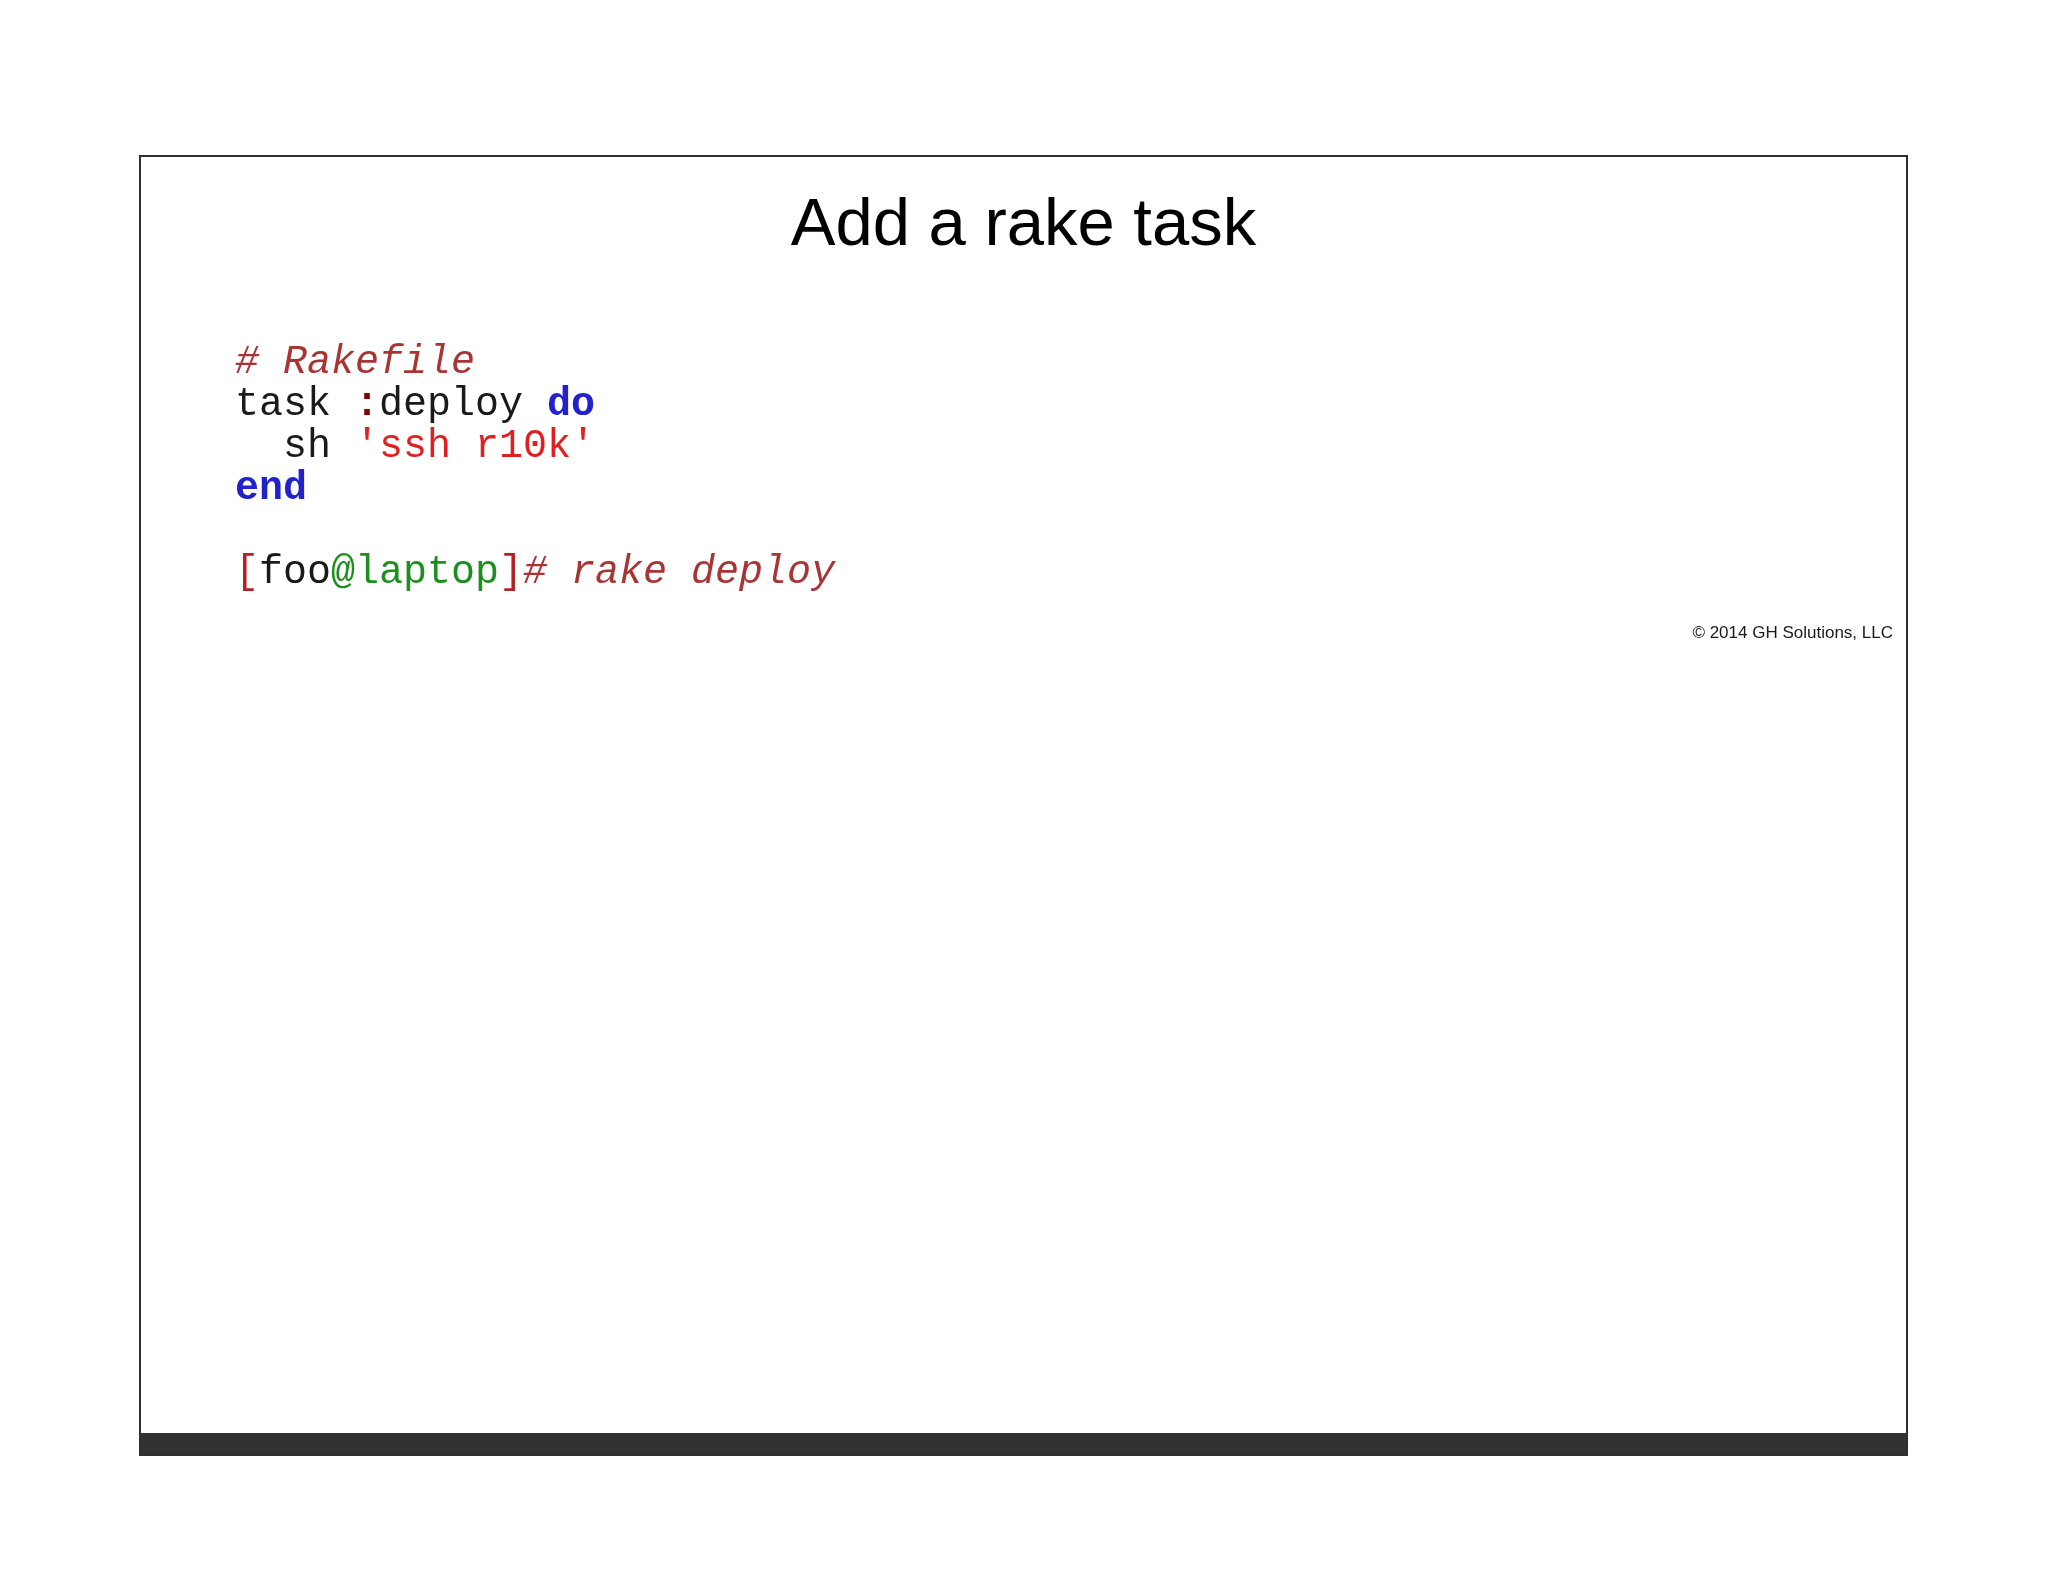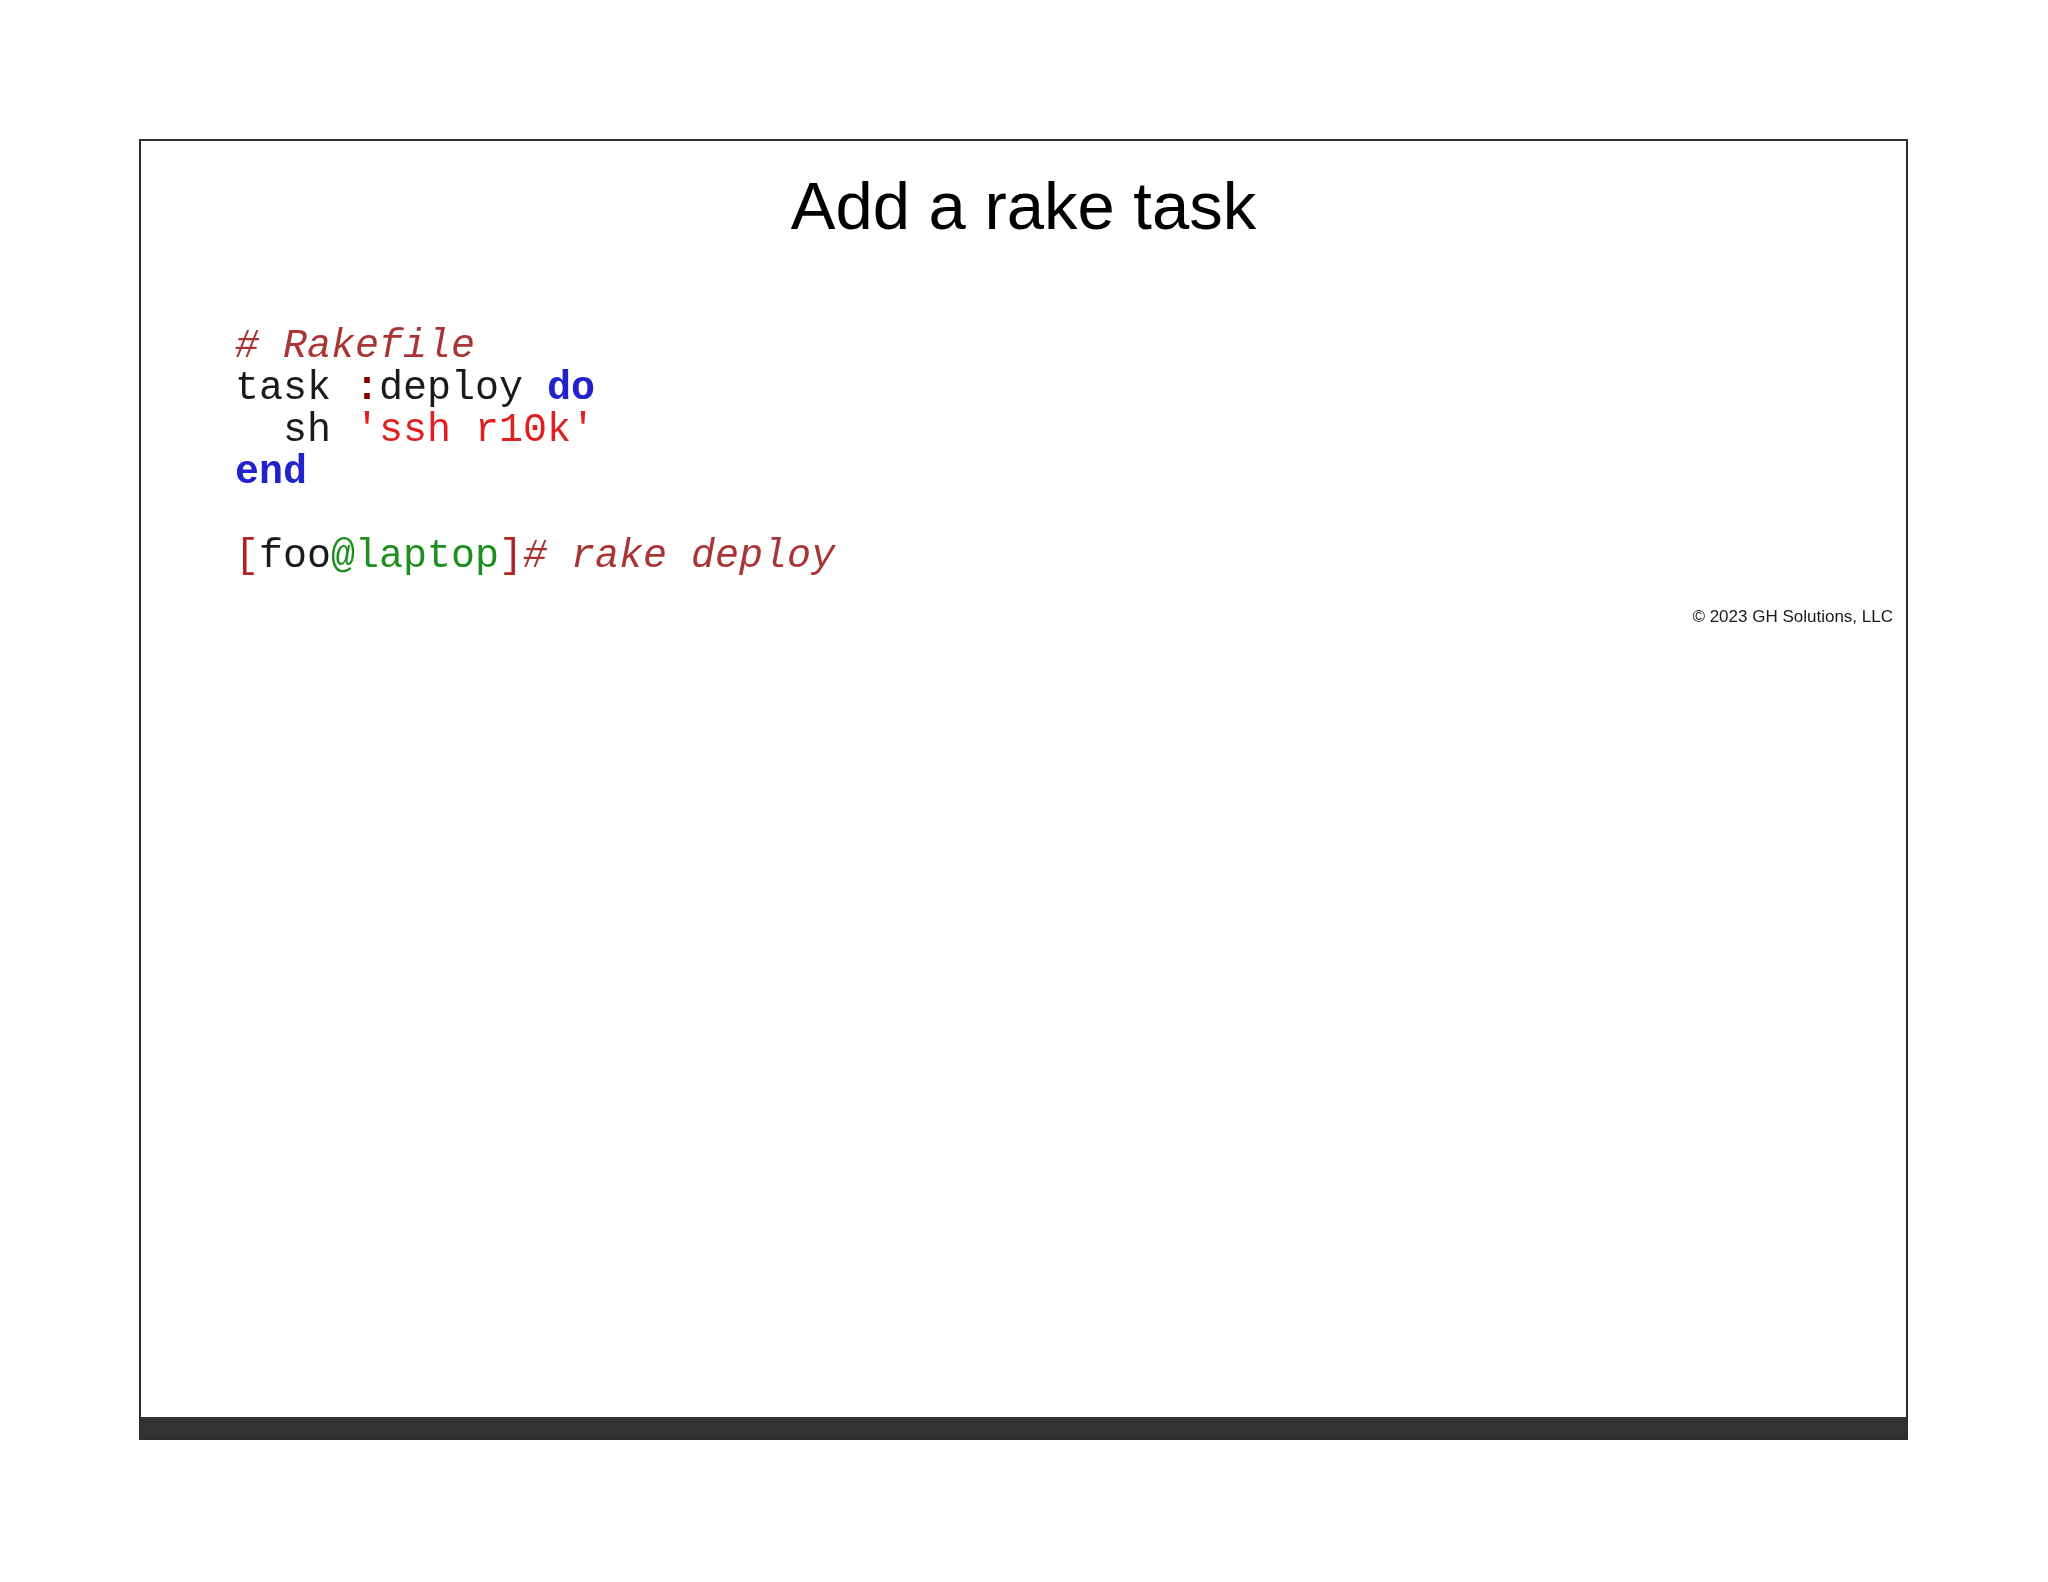--- a/index.html
+++ b/index.html
@@ -8,20 +8,21 @@
     width: 2048px;
     height: 1582px;
     background: #ffffff;
     overflow: hidden;
   }
   .canvas {
     position: relative;
     width: 2048px;
     height: 1431px;
     background: #ffffff;
+    margin-top: 16px;
   }
   .slide {
     position: absolute;
     left: 139px;
     top: 139px;
     width: 1769px;
     height: 1301px;
     box-sizing: border-box;
     border: 2px solid #2f2f2f;
     background: #ffffff;
@@ -76,17 +77,17 @@
 </style>
 </head>
 <body>
 
 <div class="canvas" style="background: rgb(255, 255, 255);">
   <div class="slide" style="border-color: rgb(47, 47, 47); background: rgb(255, 255, 255);">
     <h1 class="title">Add a rake task</h1>
 
     <div class="code"><div class="code-line"><span class="tok-comment" style="color: rgb(169, 52, 52);"># Rakefile</span></div><div class="code-line"><span class="tok-plain" style="color: rgb(26, 26, 26);">task </span><span class="tok-symbol" style="color: rgb(139, 0, 0);">:</span><span class="tok-plain" style="color: rgb(26, 26, 26);">deploy </span><span class="tok-keyword" style="color: rgb(34, 34, 204);">do</span></div><div class="code-line"><span class="tok-plain" style="color: rgb(26, 26, 26);">  sh </span><span class="tok-string" style="color: rgb(224, 32, 32);">'ssh r10k'</span></div><div class="code-line"><span class="tok-keyword" style="color: rgb(34, 34, 204);">end</span></div><div class="code-line">&nbsp;</div><div class="code-line"><span class="tok-bracket" style="color: rgb(178, 34, 34);">[</span><span class="tok-plain" style="color: rgb(26, 26, 26);">foo</span><span class="tok-host" style="color: rgb(30, 143, 30);">@laptop</span><span class="tok-bracket" style="color: rgb(178, 34, 34);">]</span><span class="tok-command" style="color: rgb(169, 52, 52);"># rake deploy</span></div></div>
 
-    <div class="copyright">© 2023 GH Solutions, LLC</div>
+    <div class="copyright">© 2014 GH Solutions, LLC</div>
 
     <div class="footer-bar" style="background: rgb(50, 50, 50);"></div>
   </div>
 </div>
 
 </body></html>

